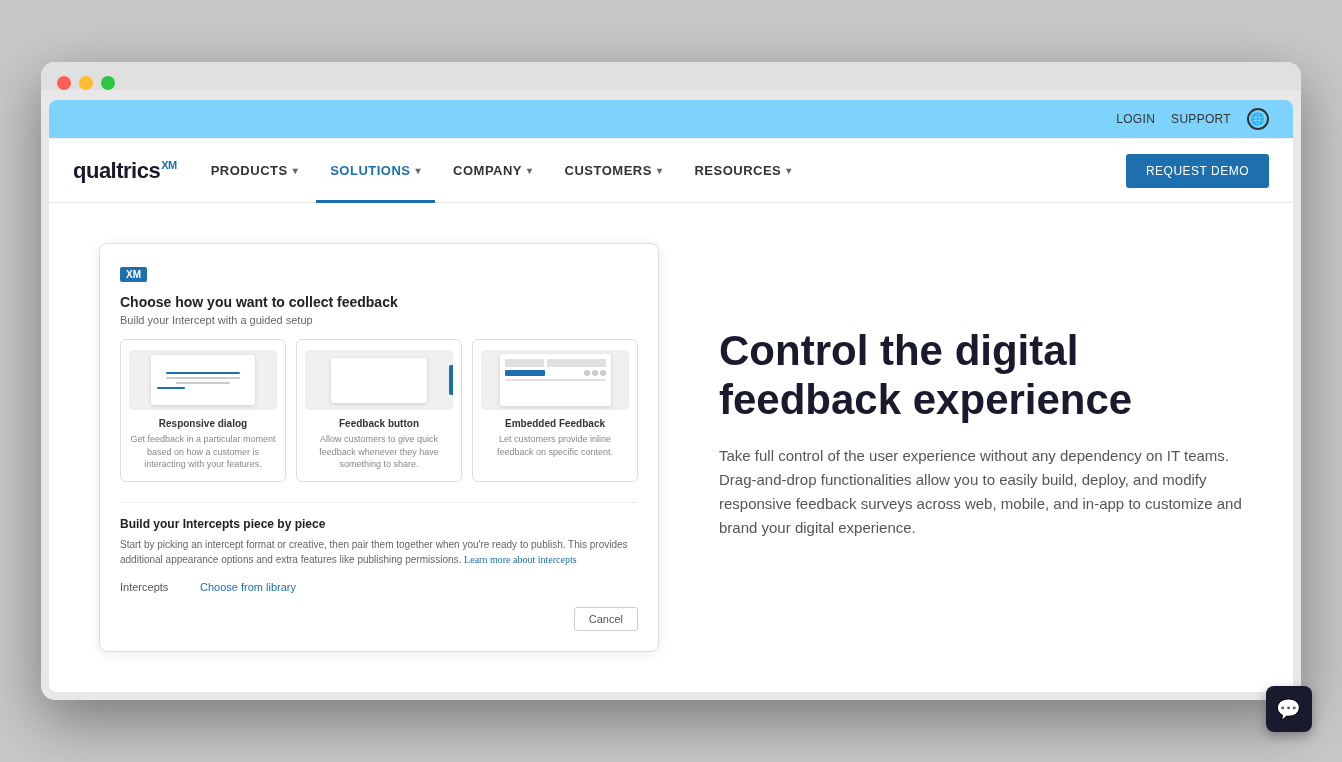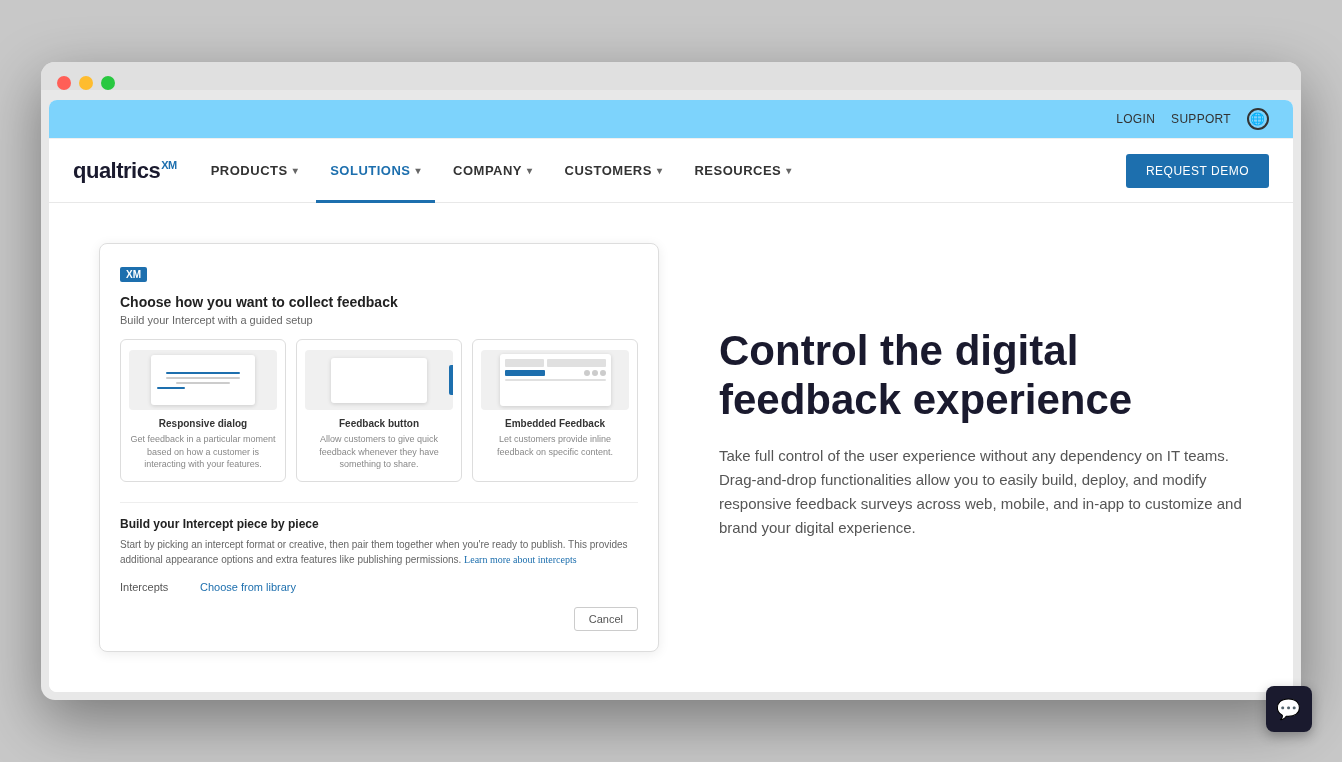--- a/index.html
+++ b/index.html
@@ -575,21 +575,21 @@
                 <div style="height:2px;background:#e0e0e0;border-radius:1px;width:100%;"></div>
               </div>
             </div>
             <div class="option-card-label">Embedded Feedback</div>
             <div class="option-card-desc">Let customers provide inline feedback on specific content.</div>
           </div>
         </div>
 
         <div class="card-divider"></div>
 
-        <div class="card-section-title">Build your Intercept piece by piece</div>
+        <div class="card-section-title">Build your Intercepts piece by piece</div>
         <div class="card-section-desc">
           <span>Start by picking an intercept format or creative, then pair them together when you're ready to publish. This provides additional appearance options and extra features like publishing permissions.</span>
           <a href="#">Learn more about intercepts</a>
         </div>
 
         <div class="card-row">
           <span class="card-label">Intercepts</span>
           <a href="#" class="card-link">Choose from library</a>
         </div>
 

